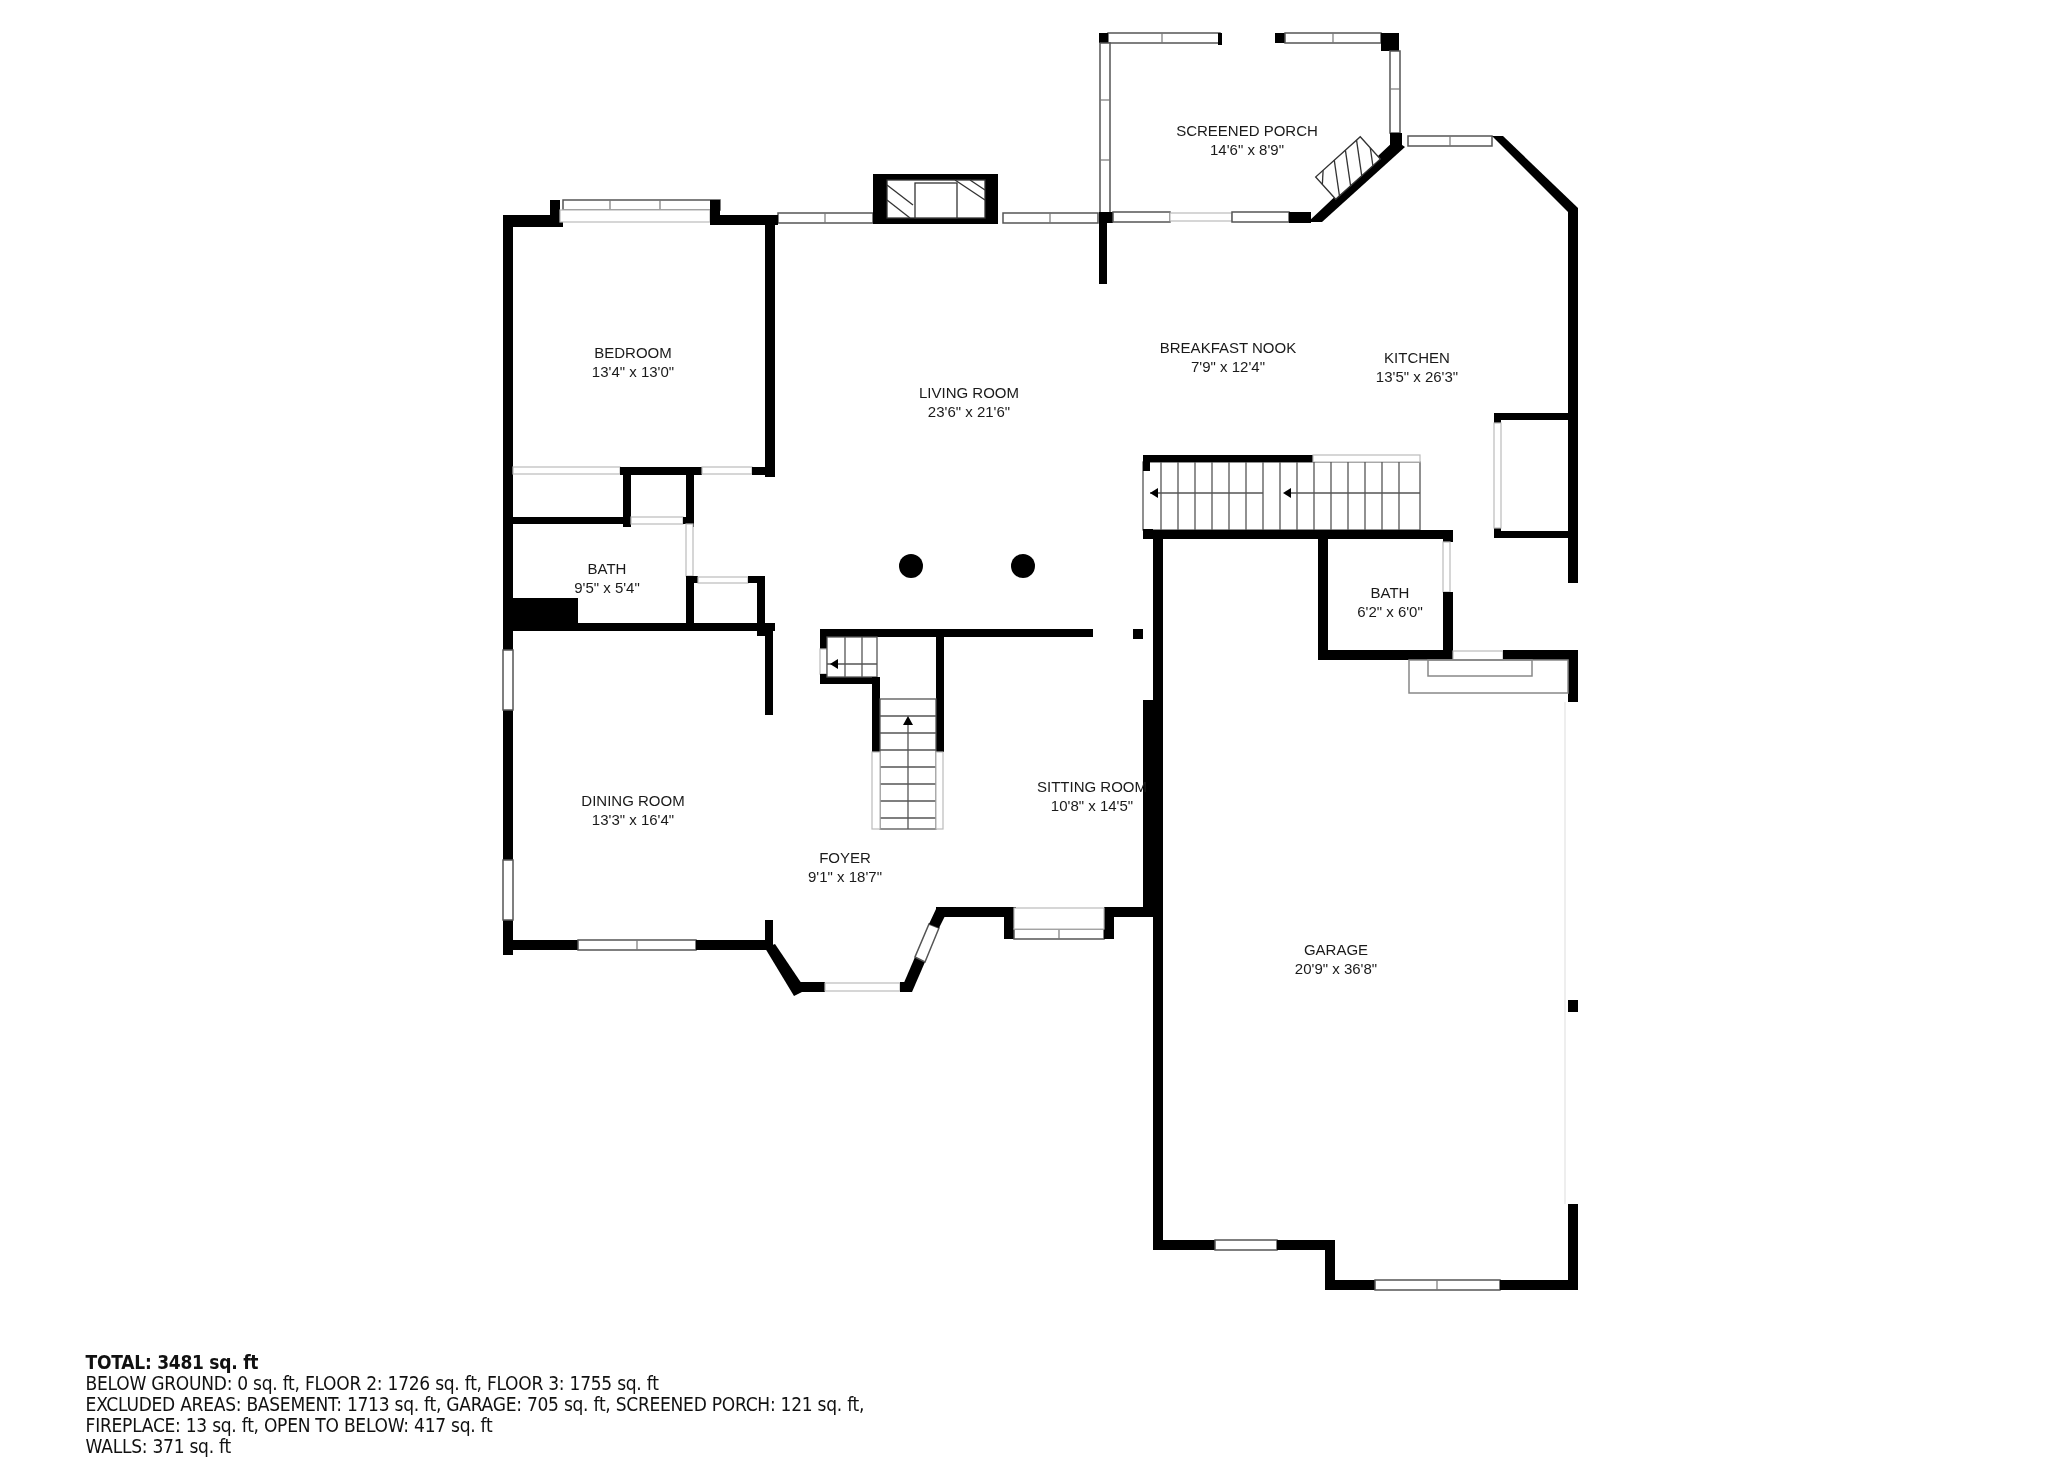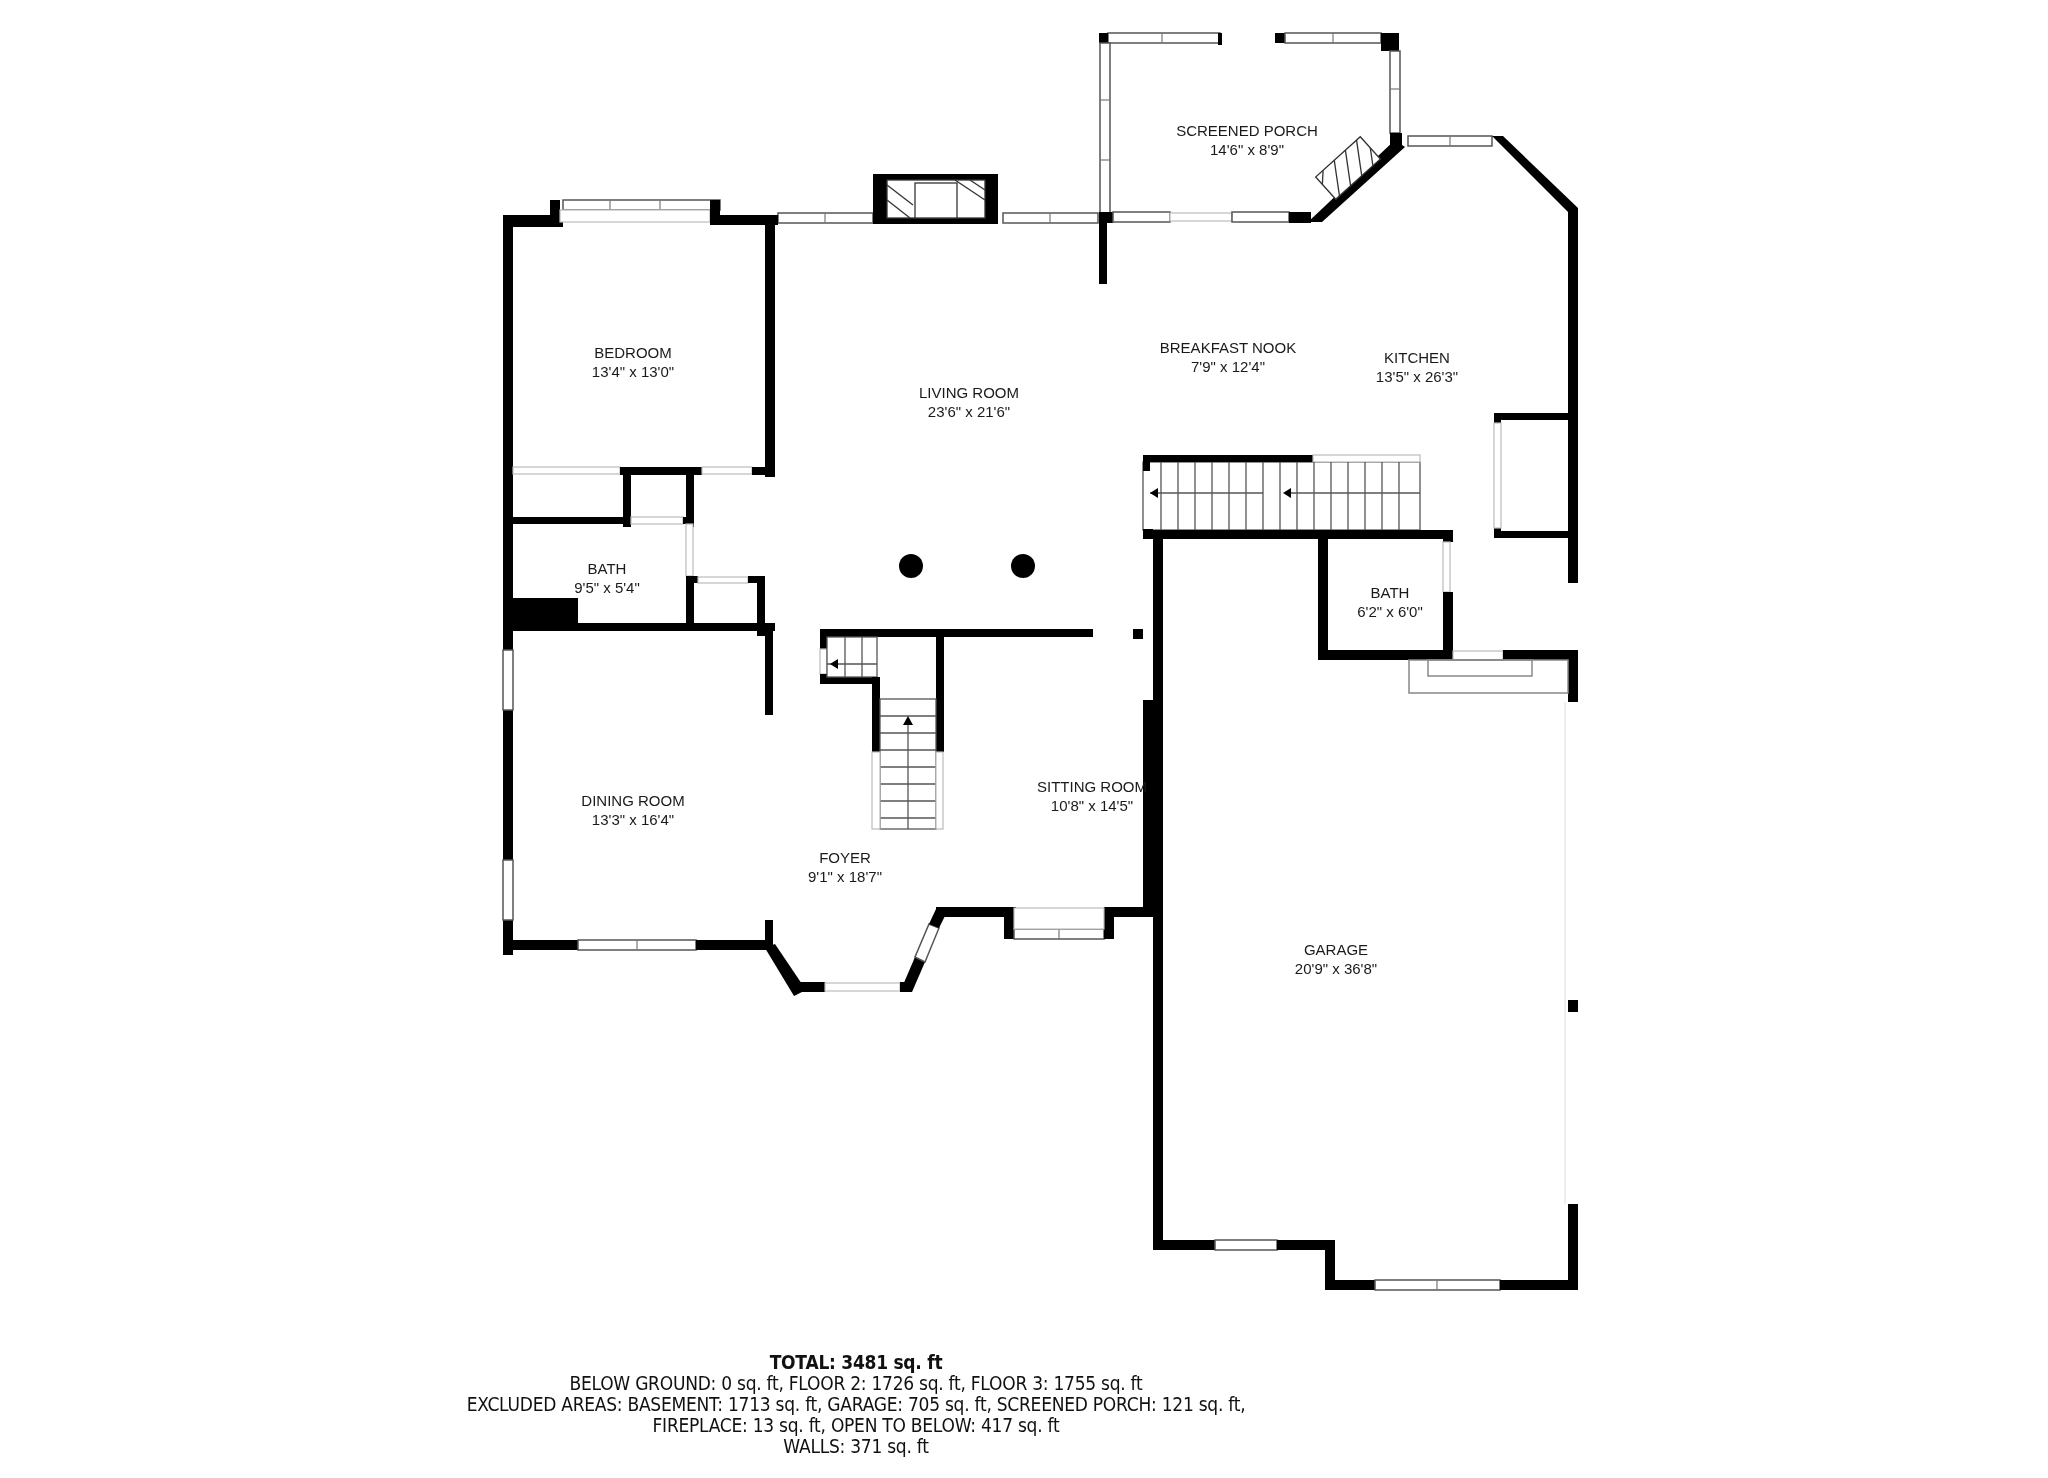--- a/index.html
+++ b/index.html
@@ -7,21 +7,21 @@
   #plan { position: absolute; left: 0; top: 0; width: 2048px; height: 1478px; }
   .wall { fill: #000000; }
   .win { fill: #ffffff; stroke: #555555; stroke-width: 1.5; }
   .winline { stroke: #777777; stroke-width: 1.2; }
   .opening { fill: #ffffff; stroke: #bbbbbb; stroke-width: 1.2; }
   .thin { stroke: #888888; stroke-width: 1.5; fill: none; }
   .stair { stroke: #555555; stroke-width: 1.3; fill: #ffffff; }
   .hatch { stroke: #333333; stroke-width: 1.3; fill: #ffffff; }
   .room-name { font-family: "Liberation Sans", sans-serif; font-size: 15px; fill: #1a1a1a; text-anchor: middle; }
   .room-dim { font-family: "Liberation Sans", sans-serif; font-size: 15px; fill: #1a1a1a; text-anchor: middle; }
-  #summary { position: absolute; left: 0; top: 1352px; width: 1712px; text-align: center; font-family: "DejaVu Sans", sans-serif; color: #111111; }
+  #summary { position: absolute; left: 0; top: 1352px; width: 1712px; text-align: left; font-family: "DejaVu Sans", sans-serif; color: #111111; }
   #summary .line { font-size: 19px; line-height: 21px; letter-spacing: -0.3px; transform: scaleX(0.9); }
   #summary .total { font-weight: bold; font-size: 19px; }
 </style>
 </head>
 <body>
 
 <svg id="plan" viewBox="0 0 2048 1478" xmlns="http://www.w3.org/2000/svg">
 
   <g>
 

